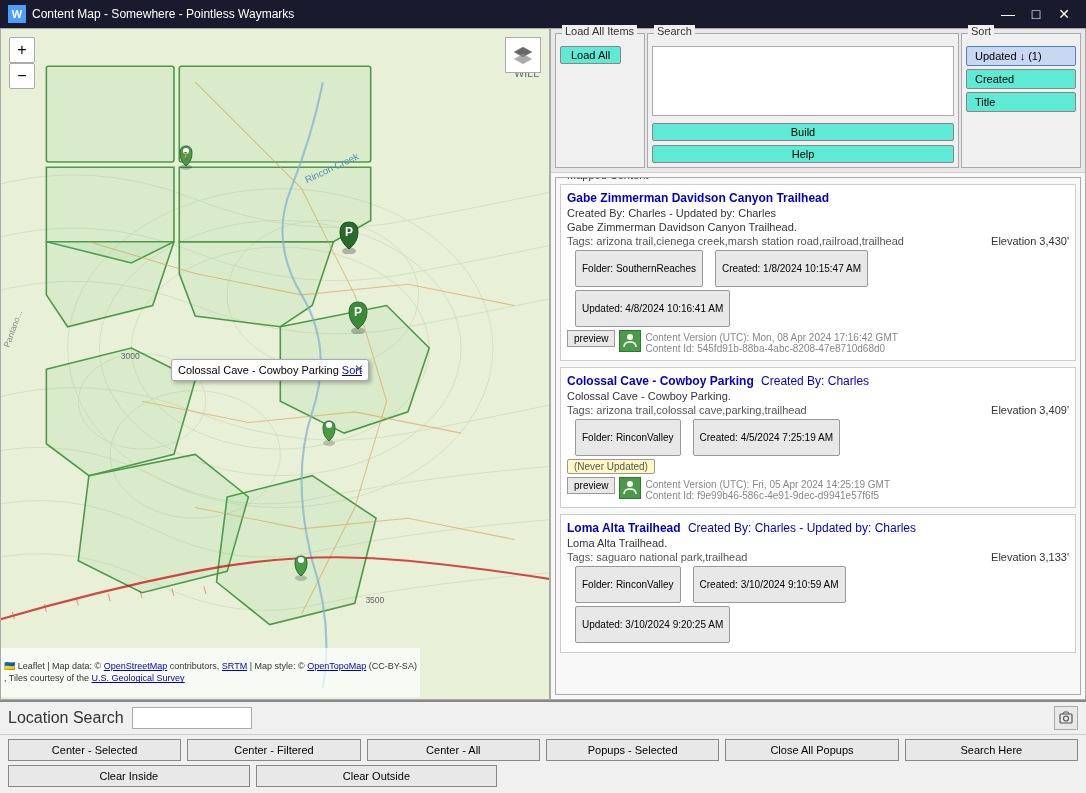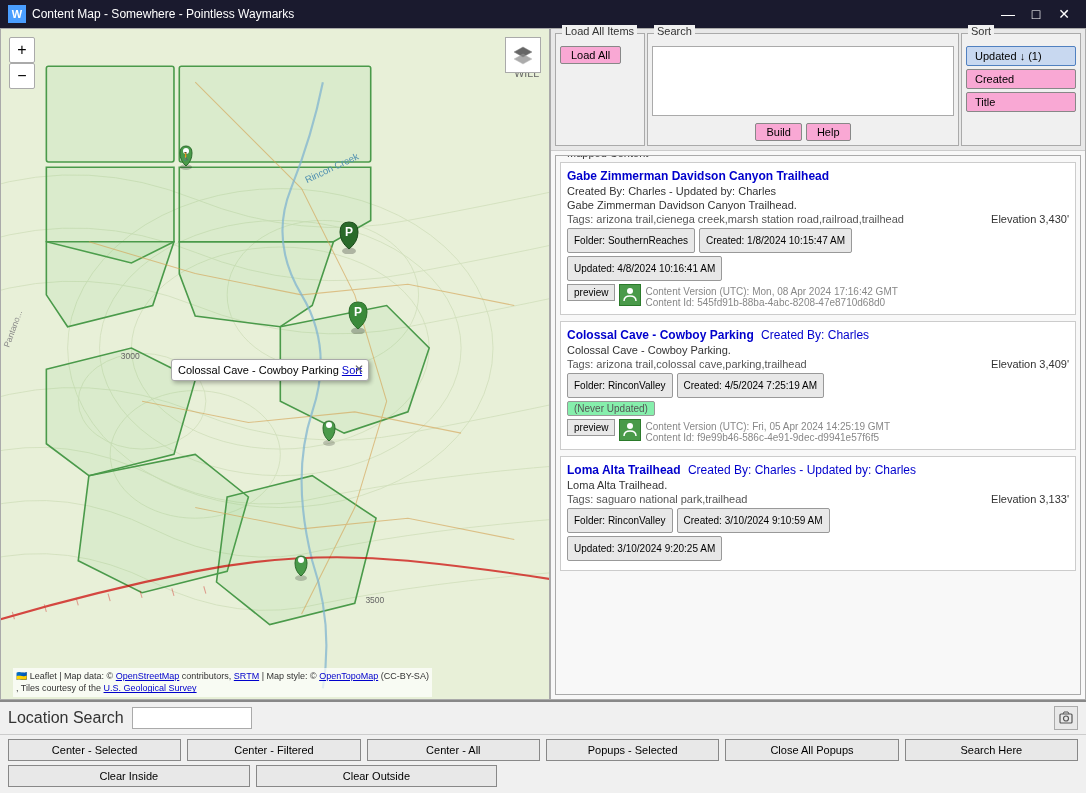--- a/index.html
+++ b/index.html
@@ -70,25 +70,25 @@
       width: 100%;
       height: 100%;
       position: absolute;
       top: 0; left: 0;
     }
 
     
     #map-attribution {
       position: absolute;
       bottom: 2px;
-      left: 12px;
+      left: 0;
       font-size: 9px;
       color: #333;
       background: rgba(255,255,255,0.7);
-      padding: 2px 3px;
+      padding: 12px 3px;
       line-height: 1.4;
     }
     #map-attribution a { color: #0000cc; }
 
     
     #layer-icon {
       position: absolute;
       top: 8px;
       right: 8px;
       width: 36px;
@@ -173,27 +173,28 @@
       width: 100%;
       height: 70px;
       font-size: 11px;
       resize: none;
       border: 1px solid #aaa;
     }
     #search-section-buttons {
       display: flex;
       gap: 4px;
       margin-top: 4px;
-      justify-content: center;
+      justify-content: flex-end;
+      flex-direction: column;
     }
 
     .btn {
       padding: 2px 10px;
       font-size: 11px;
-      background: #f9a8d4;
+      background: #5eead4;
       border: 1px solid #888;
       cursor: pointer;
       border-radius: 2px;
     }
     .btn-sort {
       width: 100%;
       margin-bottom: 3px;
       padding: 3px 8px;
       font-size: 11px;
       text-align: center;
@@ -246,26 +247,27 @@
     }
     .content-item-tags { color: #555; margin-bottom: 3px; }
     .content-item-tags span.elev { color: #333; float: right; font-weight: normal; }
     .content-item-buttons {
       display: flex;
       gap: 4px;
       flex-wrap: wrap;
       margin-bottom: 3px;
     }
     .content-item-buttons .tag-btn {
-      padding: 6px 6px;
+      padding: 12px 6px;
       font-size: 10px;
       background: #e8e8e8;
       border: 1px solid #999;
       border-radius: 2px;
       cursor: pointer;
+      margin-left: 8px;
     }
     .content-item-preview-row {
       display: flex;
       gap: 4px;
       align-items: flex-start;
     }
     .preview-btn {
       padding: 2px 6px;
       font-size: 10px;
       background: #e8e8e8;
@@ -331,21 +333,21 @@
       text-align: center;
     }
 
     
     ::-webkit-scrollbar { width: 10px; }
     ::-webkit-scrollbar-track { background: #f0f0f0; }
     ::-webkit-scrollbar-thumb { background: #bbb; border: 1px solid #999; }
 
     
     .never-updated {
-      background: #86efac;
+      background: #fef9c3;
       border: 1px solid #999;
       border-radius: 2px;
       padding: 1px 6px;
       font-size: 10px;
       color: #555;
       display: inline-block;
     }
   </style>
 </head>
 <body>

